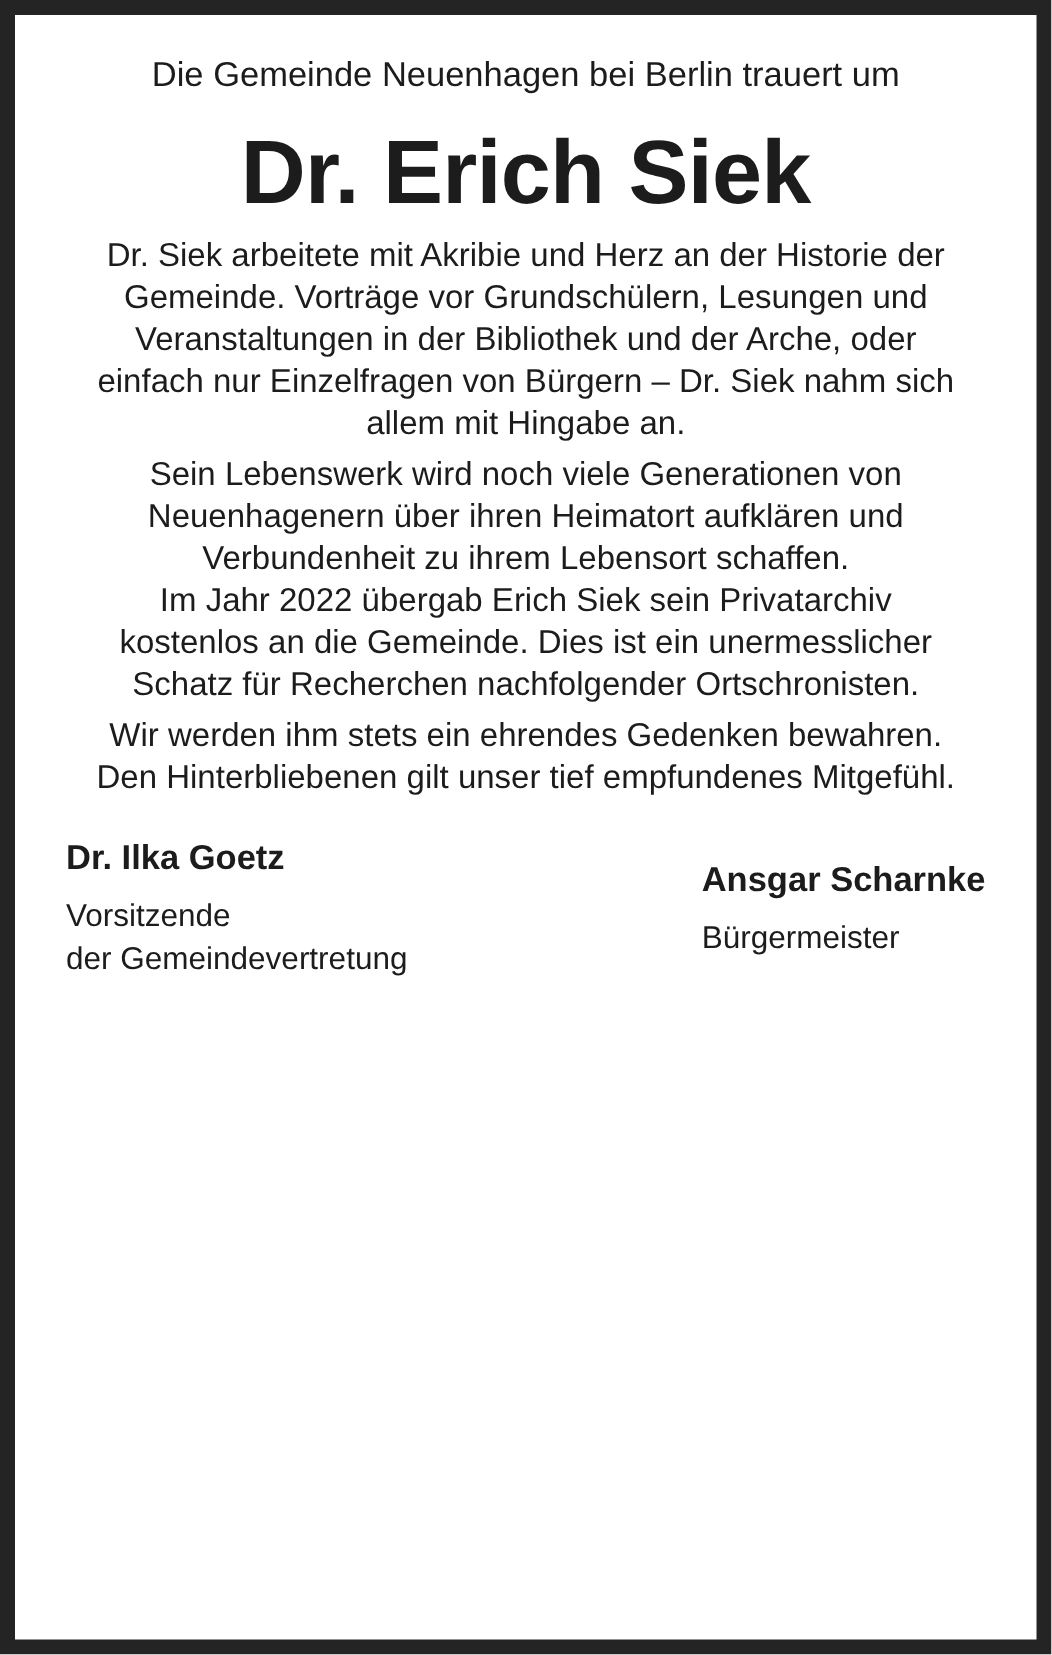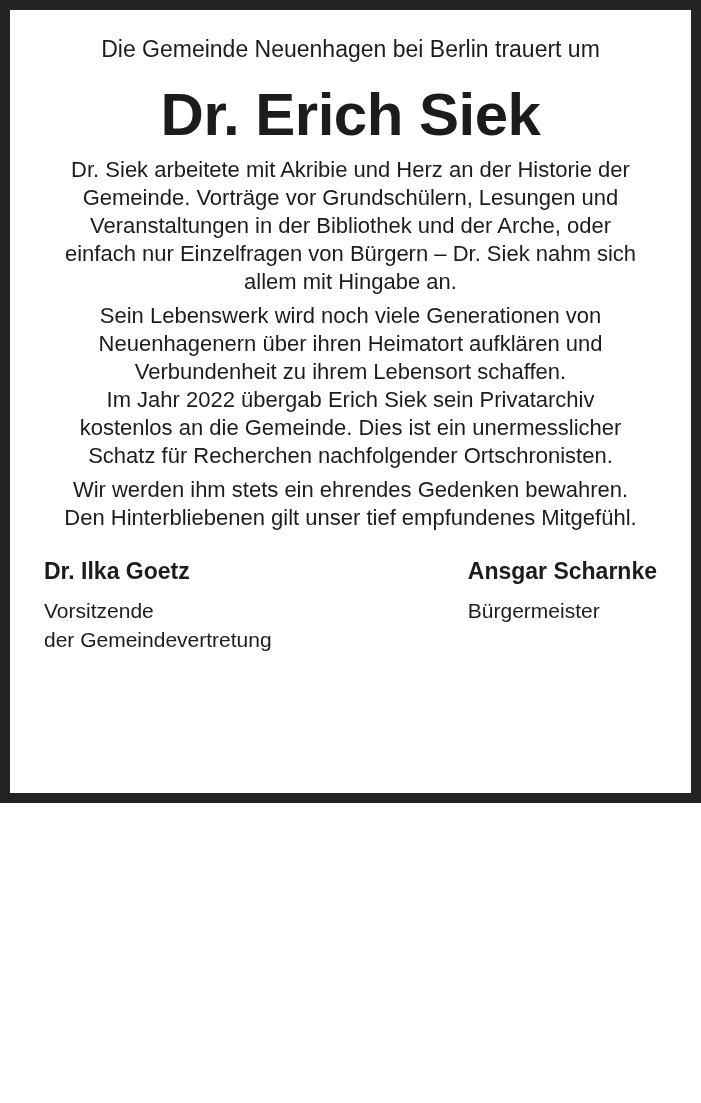--- a/index.html
+++ b/index.html
@@ -8,21 +8,21 @@
     background: #ffffff;
   }
   body {
     width: 701px;
     height: 1103px;
     font-family: "Liberation Sans", sans-serif;
   }
   .notice {
     box-sizing: border-box;
     width: 701px;
-    height: 803px;
+    height: 1103px;
     border: 10px solid #242424;
     background: #ffffff;
     color: #1c1c1c;
     text-align: center;
     padding: 26px 24px 18px 24px;
     overflow: hidden;
   }
   .intro {
     font-size: 23px;
     line-height: 27px;
@@ -50,21 +50,21 @@
   }
   .body-par {
     font-size: 22px;
     line-height: 28px;
     margin: 0 0 6px 0;
     white-space: pre-line;
   }
   .signatures {
     display: flex;
     justify-content: space-between;
-    align-items: flex-start;
+    align-items: center;
     text-align: left;
     margin-top: 26px;
     padding: 0 10px;
   }
   .sig-name {
     font-size: 23px;
     line-height: 27px;
     font-weight: bold;
     margin: 0 0 11px 0;
   }

